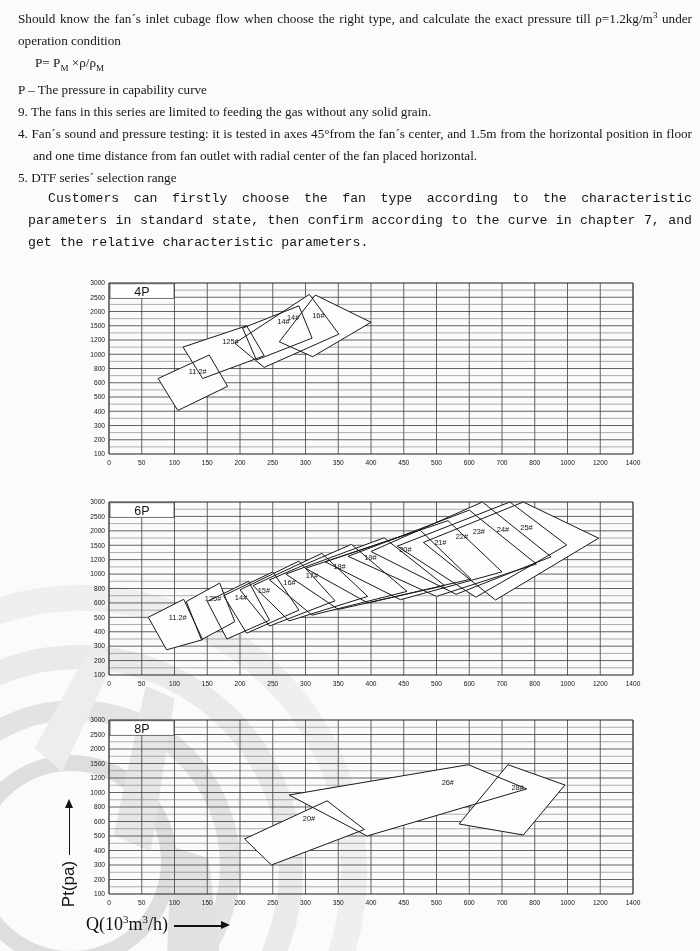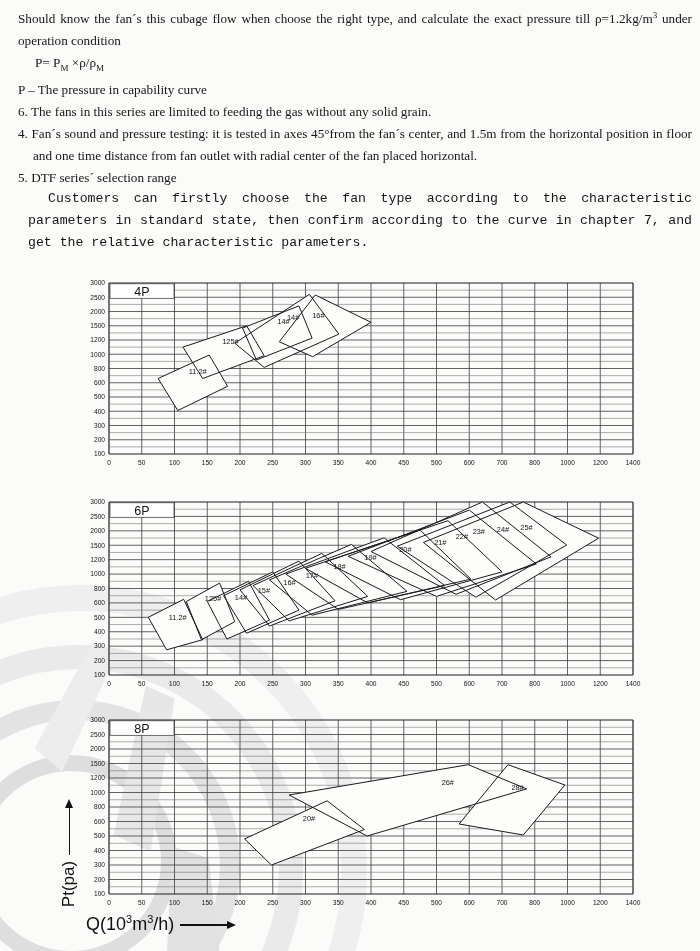--- a/index.html
+++ b/index.html
@@ -28,44 +28,44 @@
   .para5{padding-left:10px;text-indent:20px;font-family:Liberation Mono, monospace;}
   .gap2{display:inline-block;width:42px;}
   
   .chart{position:absolute;left:55px;width:640px;height:212px;z-index:2;}
   .chart svg{display:block;}
   #c1{top:270px;} #c2{top:489px;} #c3{top:707px;}
   
   .ylab{position:absolute;left:-34px;top:845px;width:210px;height:24px;z-index:3;
         transform:rotate(-90deg);font-family:"Liberation Sans",sans-serif;
         font-size:17px;color:#111;text-align:center;}
-  .xlab{position:absolute;left:86px;top:913px;z-index:3;font-family:Liberation Sans, sans-serif;
+  .xlab{position:absolute;left:86px;top:913px;z-index:3;font-family:Liberation Serif, serif;
         font-size:18px;color:#111;}
   .xlab sup,.ylab sup{font-size:11px;}
   .arr{display:inline-block;position:relative;width:48px;height:1.6px;background:#111;
        vertical-align:middle;margin-left:6px;}
   .arr::after{content:"";position:absolute;right:-8px;top:-3.6px;width:0;height:0;
        border-left:9px solid #111;border-top:4.4px solid transparent;border-bottom:4.4px solid transparent;}
 </style>
 </head>
 <body>
 
 <div class="wm r3"></div>
 <div class="wm r2"></div>
 <div class="wm r1"></div>
 <div class="wm r4"></div>
 <div class="blade b3"></div>
 <div class="blade b1"></div>
 <div class="blade b2"></div>
 
 <div class="doc">
-  <p><span>Should know the fan´s this cubage flow when choose the right type, and calculate the exact pressure till ρ=1.2kg/m</span><sup>3</sup><span> under operation condition</span></p>
+  <p><span>Should know the fan´s inlet cubage flow when choose the right type, and calculate the exact pressure till ρ=1.2kg/m</span><sup>3</sup><span> under operation condition</span></p>
   <p class="formula"><span>P= P</span><sub>M</sub><span> ×ρ/ρ</span><sub>M</sub></p>
   <p>P – The pressure in capability curve</p>
-  <p>6. The fans in this series are limited to feeding the gas without any solid grain.</p>
+  <p>9. The fans in this series are limited to feeding the gas without any solid grain.</p>
   <p class="hang">4. Fan´s sound and pressure testing: it is tested in axes 45°from the fan´s center, and 1.5m from the horizontal position in floor and one time distance from fan outlet with radial center of the fan placed horizontal.</p>
   <p>5. DTF series´ selection range</p>
   <p class="para5">Customers can firstly choose the fan type according to the characteristic parameters in standard state, then confirm according to the curve in chapter 7, and get the relative characteristic parameters.</p>
 </div>
 
 <div class="chart" id="c1">
     <svg width="640" height="212" viewBox="0 0 640 212">
       <g>
         <line x1="54" y1="13" x2="54" y2="184" stroke="#1f1f1f" stroke-width="1.2"></line>
         <line x1="86.75" y1="13" x2="86.75" y2="184" stroke="#3c3c3c" stroke-width="0.8"></line>

